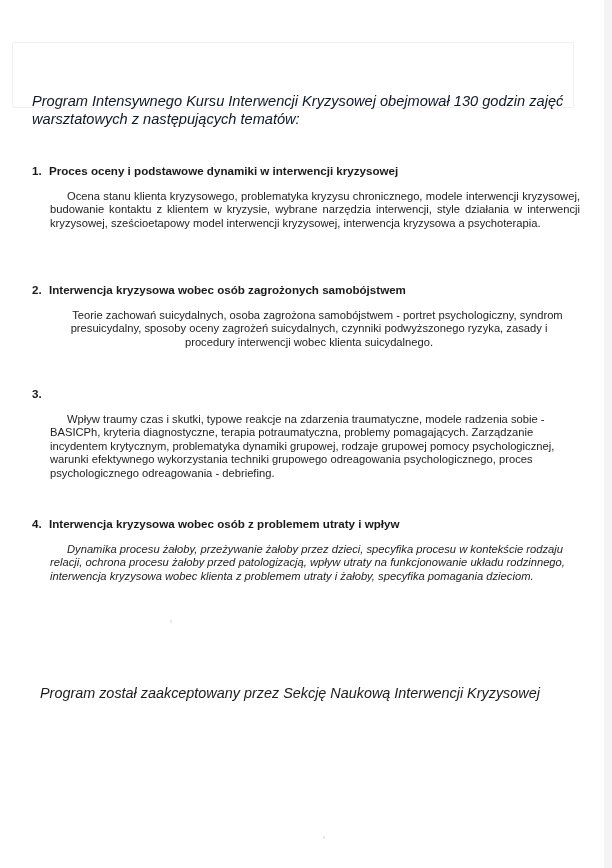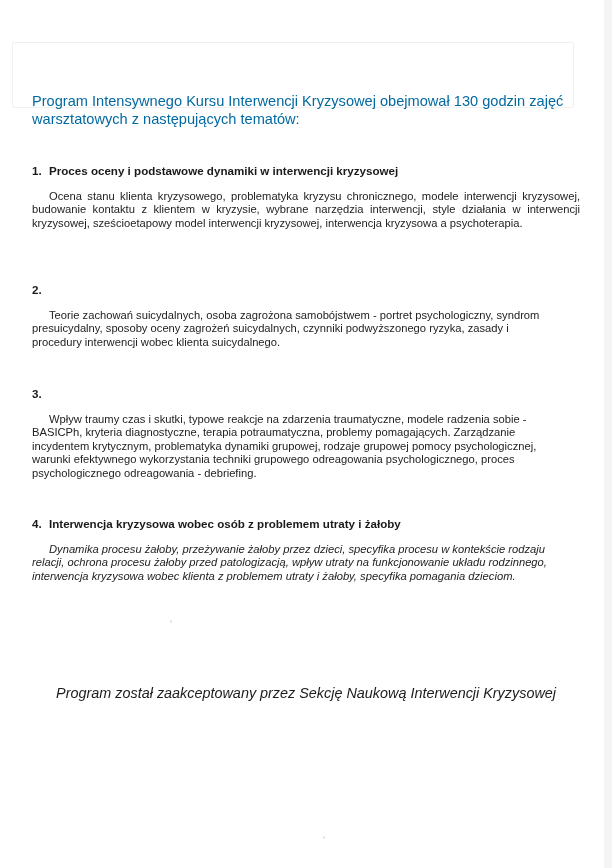--- a/index.html
+++ b/index.html
@@ -15,37 +15,37 @@
       background: #ffffff;
       border-right: 1px solid #e6e6e6;
     }
     .edge { position: absolute; right: 0; top: 0; width: 8px; height: 868px; background: #f4f4f4; }
     .bleed-box {
       position: absolute; left: 12px; top: 42px; width: 560px; height: 64px;
       border: 1px solid #f0f0f0; border-radius: 2px;
     }
     .intro {
       position: absolute; left: 32px; top: 92px; width: 560px;
-      font-size: 14.6px; line-height: 18px; color: #0369a1;
+      font-style: italic; font-size: 14.6px; line-height: 18px; color: #0f172a;
     }
     .section { position: absolute; left: 32px; width: 548px; }
     .sec-head {
       font-weight: bold; font-size: 11.6px; line-height: 14px; color: #1a1a1a;
       display: flex;
     }
     .sec-num { width: 17px; flex: none; }
     .sec-body {
-      margin-top: 12px;
+      margin-left: 18px; margin-top: 12px;
       font-size: 11.2px; line-height: 13.4px; color: #222;
       text-indent: 17px;
     }
     .justify { text-align: justify; }
     .footer {
-      position: absolute; left: 24px; top: 684px; width: 532px;
-      text-align: right; font-style: italic; font-size: 14.4px; line-height: 18.5px; color: #1c1c1c;
+      position: absolute; left: 40px; top: 684px; width: 532px;
+      text-align: left; font-style: italic; font-size: 14.4px; line-height: 18.5px; color: #1c1c1c;
     }
     .dot { position: absolute; width: 2px; height: 3px; background: #e8e8e8; }
   </style>
 </head>
 <body>
 
 <div class="page">
   <div class="bleed-box"></div>
 
   <div class="intro">Program Intensywnego Kursu Interwencji Kryzysowej obejmował 130 godzin zajęć warsztatowych z następujących tematów:</div>
@@ -54,35 +54,36 @@
     <div class="sec-head">
       <span class="sec-num">1.</span>
       <span>Proces oceny i podstawowe dynamiki w interwencji kryzysowej</span>
     </div>
     <div class="sec-body justify">Ocena stanu klienta kryzysowego, problematyka kryzysu chronicznego, modele interwencji kryzysowej, budowanie kontaktu z klientem w kryzysie, wybrane narzędzia interwencji, style działania w interwencji kryzysowej, sześcioetapowy model interwencji kryzysowej, interwencja kryzysowa a psychoterapia.</div>
   </div>
 
   <div class="section" style="top:283px;">
     <div class="sec-head">
       <span class="sec-num">2.</span>
+      <span>Interwencja kryzysowa wobec osób zagrożonych samobójstwem</span>
     </div>
-    <div class="sec-body" style="width:518px;">Teorie zachowań suicydalnych, osoba zagrożona samobójstwem - portret psychologiczny, syndrom presuicydalny, sposoby oceny zagrożeń suicydalnych, czynniki podwyższonego ryzyka, zasady i procedury interwencji wobec klienta suicydalnego.</div>
+    <div class="sec-body" style="width:518px;text-align:center;">Teorie zachowań suicydalnych, osoba zagrożona samobójstwem - portret psychologiczny, syndrom presuicydalny, sposoby oceny zagrożeń suicydalnych, czynniki podwyższonego ryzyka, zasady i procedury interwencji wobec klienta suicydalnego.</div>
   </div>
 
   <div class="section" style="top:387px;">
     <div class="sec-head">
       <span class="sec-num">3.</span>
     </div>
     <div class="sec-body" style="width:520px;">Wpływ traumy czas i skutki, typowe reakcje na zdarzenia traumatyczne, modele radzenia sobie - BASICPh, kryteria diagnostyczne, terapia potraumatyczna, problemy pomagających. Zarządzanie incydentem krytycznym, problematyka dynamiki grupowej, rodzaje grupowej pomocy psychologicznej, warunki efektywnego wykorzystania techniki grupowego odreagowania psychologicznego, proces psychologicznego odreagowania - debriefing.</div>
   </div>
 
   <div class="section" style="top:517px;">
     <div class="sec-head">
       <span class="sec-num">4.</span>
-      <span>Interwencja kryzysowa wobec osób z problemem utraty i żałoby</span>
+      <span>Interwencja kryzysowa wobec osób z problemem utraty i wpływ</span>
     </div>
     <div class="sec-body" style="width:522px;font-style:italic;">Dynamika procesu żałoby, przeżywanie żałoby przez dzieci, specyfika procesu w kontekście rodzaju relacji, ochrona procesu żałoby przed patologizacją, wpływ utraty na funkcjonowanie układu rodzinnego, interwencja kryzysowa wobec klienta z problemem utraty i żałoby, specyfika pomagania dzieciom.</div>
   </div>
 
   <div class="footer">
     <div>Program został zaakceptowany przez Sekcję Naukową Interwencji Kryzysowej</div>
   </div>
 
   <div class="dot" style="left:170px; top:620px;"></div>
   <div class="dot" style="left:323px; top:836px;"></div>

